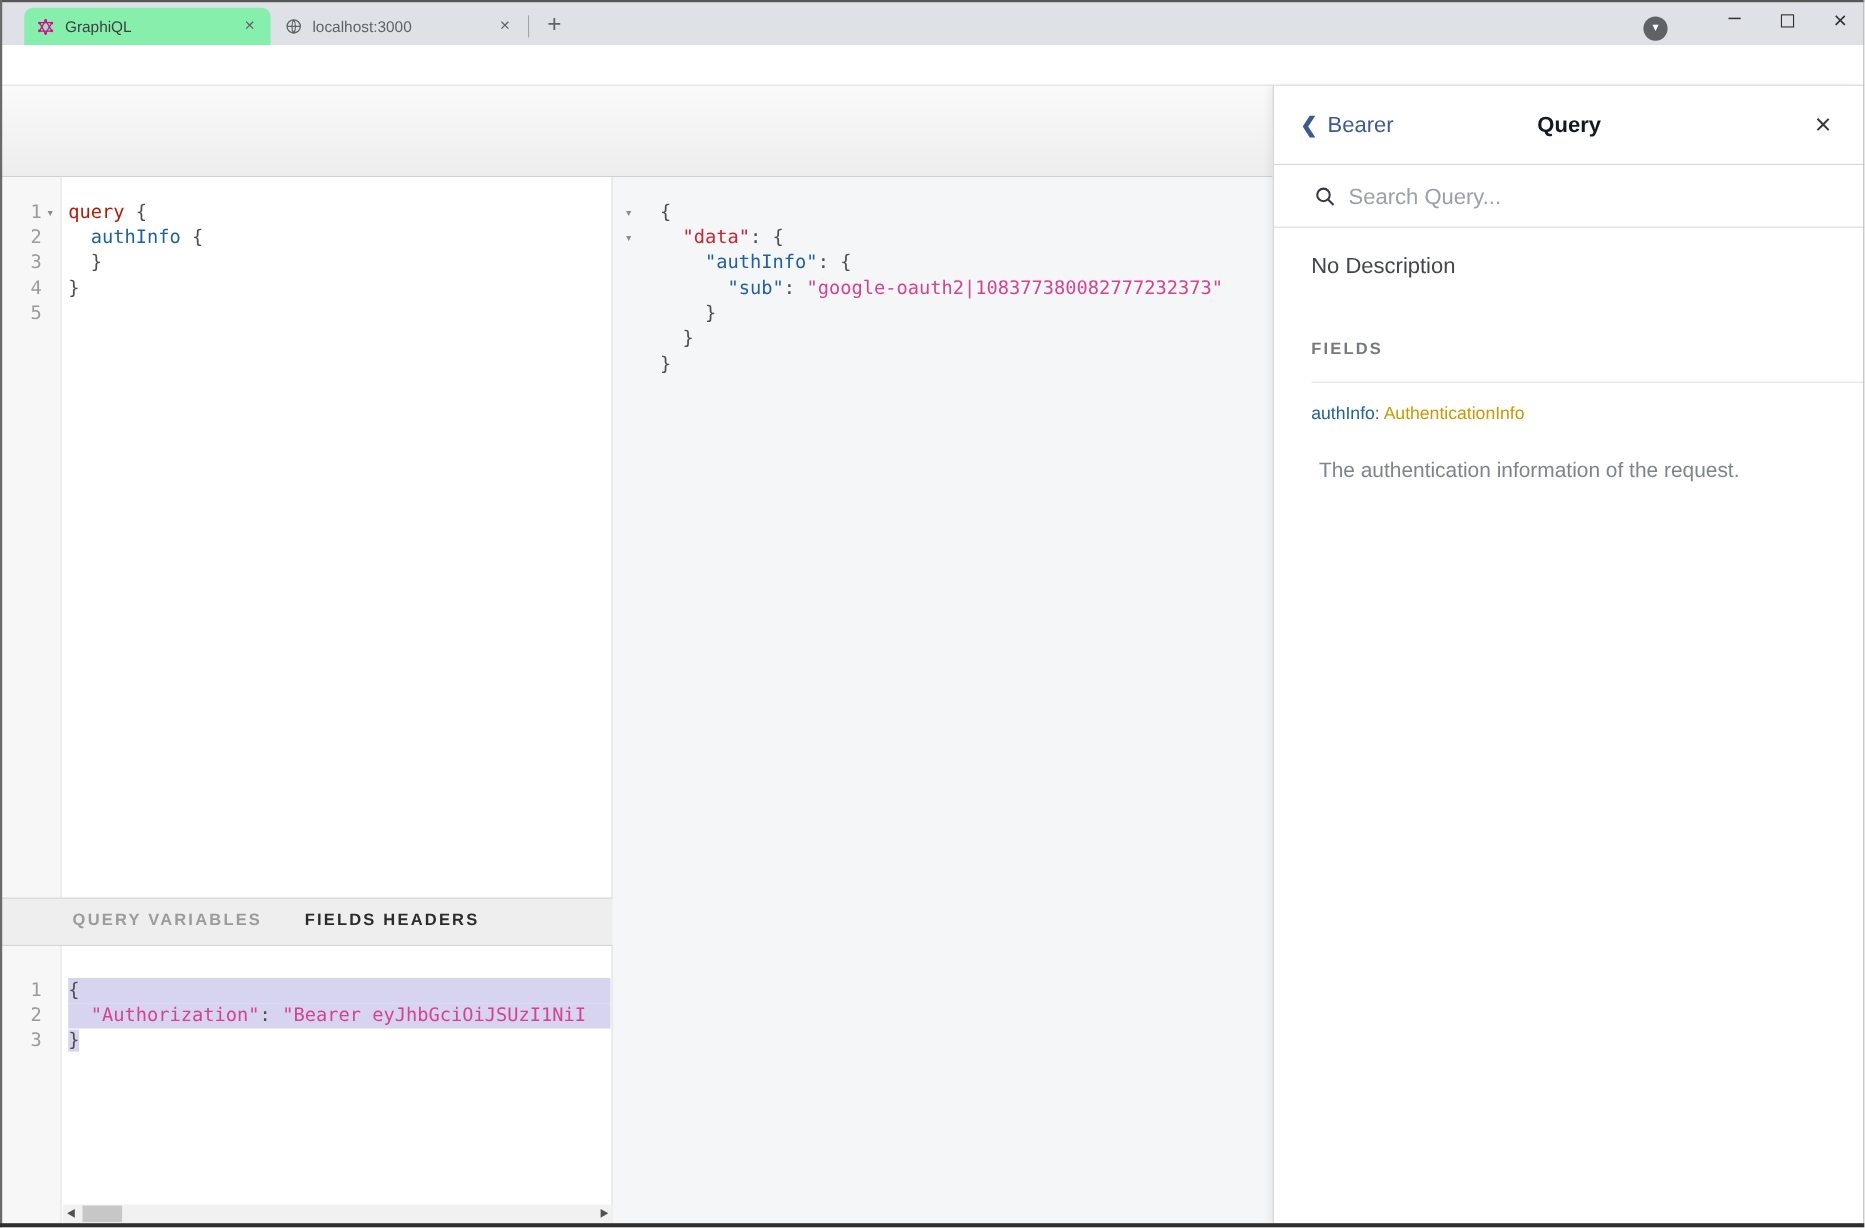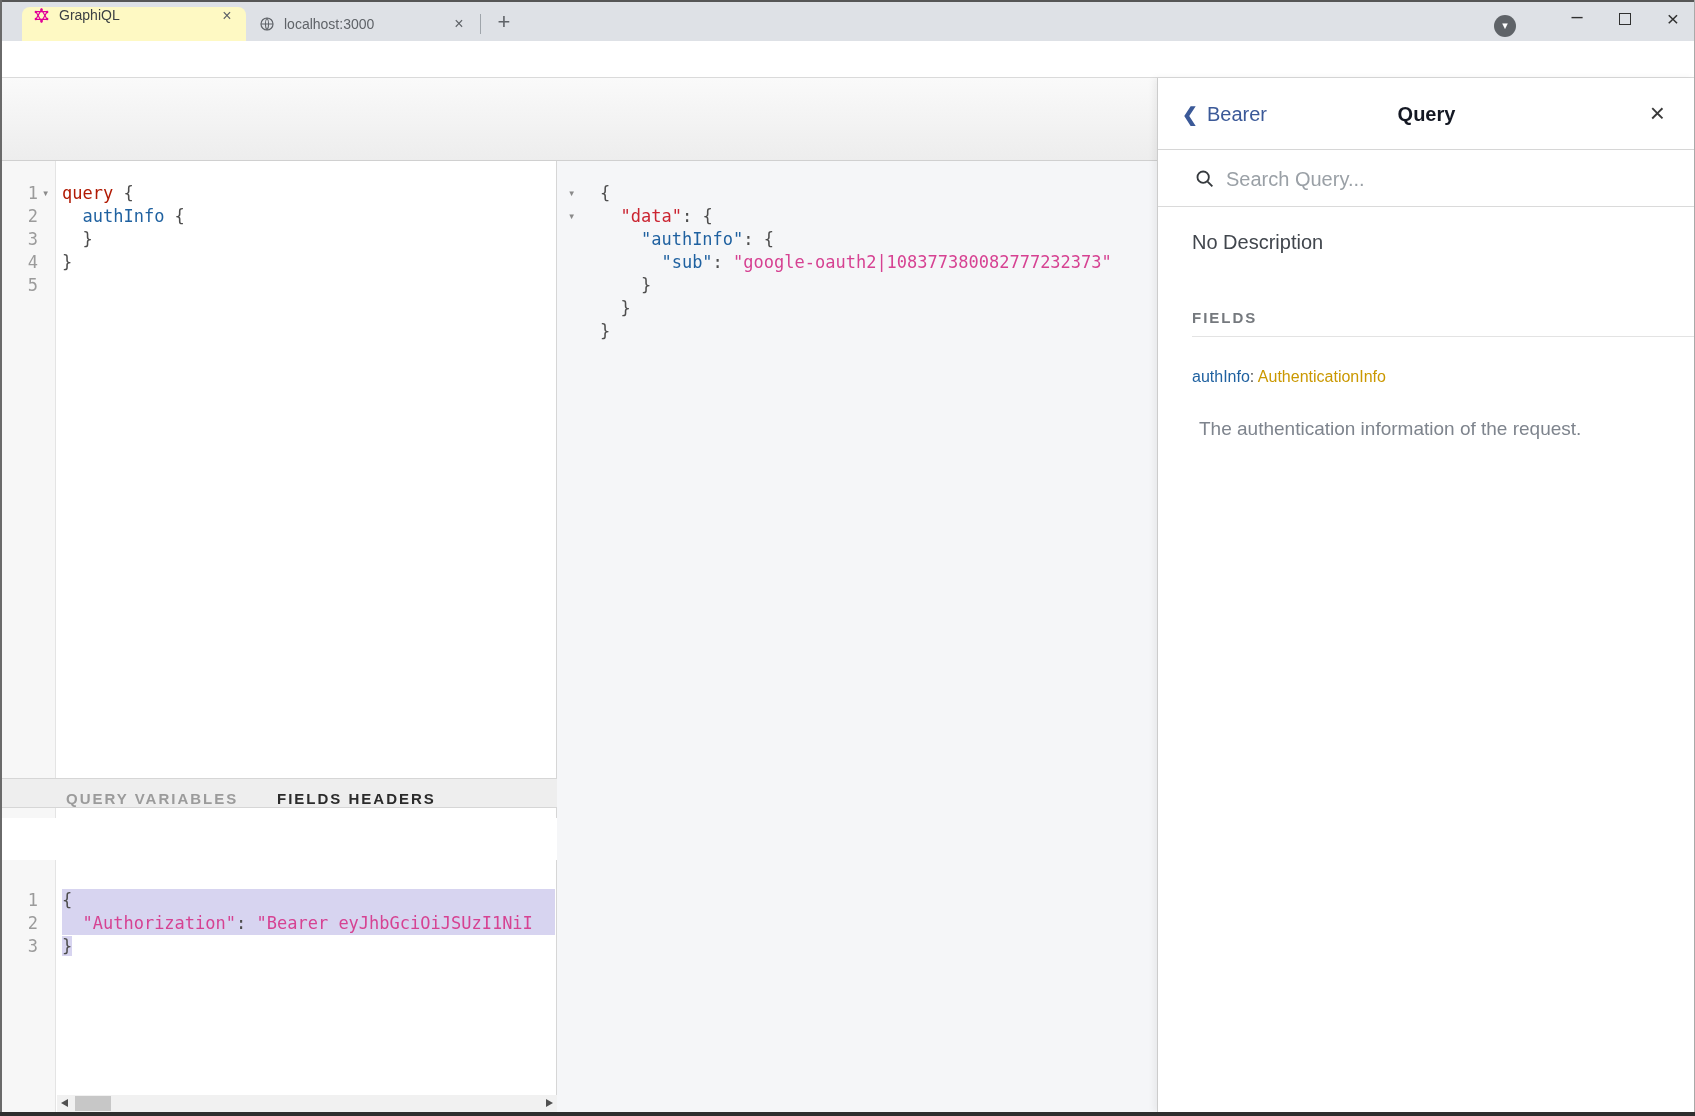--- a/index.html
+++ b/index.html
@@ -9,22 +9,22 @@
   .abs { position:absolute; }
 
   
   .frame-top   { left:0; top:0; width:100%; height:2px; background:#565656; z-index:50; }
   .frame-left  { left:0; top:0; width:2px; height:100%; background:#6a6a6a; z-index:50; }
   .frame-right { right:0; top:0; width:1px; height:100%; background:#a9a9a9; z-index:50; }
   .frame-bottom{ left:0; bottom:0; width:100%; height:4px; background:#2e2e2e; z-index:50; }
 
   
   .tabstrip { left:0; top:0; width:1695px; height:41px; background:#dee1e6; }
-  .tab-active { left:22px; top:7px; width:224px; height:34px; background:#fef9c3;
-                border-radius:8px 8px 0 0; display:flex; }
+  .tab-active { left:22px; top:7px; width:224px; height:34px; background:#86efac;
+                border-radius:8px 8px 0 0; display:flex; align-items:center; }
   .tab-active .fav { margin-left:11px; width:17px; height:17px; }
   .tab-title { margin-left:9px; font-size:14px; color:#3c4043; flex:1; white-space:nowrap; overflow:hidden; }
   .tab-close { width:18px; height:18px; margin-right:10px; text-align:center; line-height:17px;
                font-size:16px; color:#5f6368; border-radius:50%; }
   .tab-inactive { left:246px; top:7px; width:232px; height:34px; display:flex; align-items:center; }
   .tab-inactive .fav { margin-left:13px; width:16px; height:16px; }
   .tab-inactive .tab-title { color:#5f6368; }
   .tab-sep { left:480px; top:14px; width:1px; height:20px; background:#9fa5ab; }
   .newtab { left:490px; top:9px; width:28px; height:28px; text-align:center; line-height:26px;
             font-size:22px; color:#5f6368; border-radius:50%; }
@@ -77,21 +77,21 @@
 
   .query-pane { left:0; top:161px; width:557px; height:657px; background:#fff; border-right:1px solid #d6d6d6; }
   .gutter { position:absolute; left:0; top:0; width:56px; height:100%; background:#f7f7f7; border-right:1px solid #e4e4e4; }
   .gutter-inner { padding-top:21px; }
   .codecol { position:absolute; left:62px; top:21px; right:0; }
   .fold { position:absolute; left:42px; font-size:12px; color:#8a8a8a; height:23px; line-height:23px; }
 
   .tk-kw { color:#B11A04; } .tk-prop { color:#1F61A0; } .tk-pun { color:#4d4d4d; }
   .tk-str { color:#D64292; } .tk-data { color:#CB2431; }
 
-  .sectabs { left:0; top:778px; width:557px; height:30px; background:#eeeeee;
+  .sectabs { left:0; top:816px; width:557px; height:44px; background:#eeeeee;
              border-top:1px solid #d6d6d6; border-bottom:1px solid #d6d6d6; }
   .sectab { position:absolute; top:0; height:40px; line-height:40px; font-size:15px; font-weight:bold;
             letter-spacing:2px; }
   .sectab.inact { left:66px; color:#9b9b9b; }
   .sectab.act { left:277px; color:#2b2b2b; }
 
   .headers-pane { left:0; top:860px; width:557px; height:252px; background:#fff; border-right:1px solid #d6d6d6; }
   .headers-pane .codecol { top:29px; }
   .headers-pane .gutter-inner { padding-top:29px; }
   .sel { background:#d7d4f0; }
@@ -117,21 +117,21 @@
   .docback .chev { font-weight:bold; font-size:19px; margin-right:9px; }
   .doctitle { position:absolute; left:0; top:0; width:100%; height:72px; line-height:72px; text-align:center;
               font-size:20px; font-weight:bold; color:#141823; pointer-events:none; }
   .docclose { position:absolute; right:30px; top:0; height:72px; line-height:70px; font-size:26px; color:#3a3a3a; }
   .docsearch { position:absolute; left:0; top:72px; width:100%; height:57px; border-bottom:1px solid #dadada; }
   .docsearch svg { position:absolute; left:36px; top:18px; }
   .docsearch input { position:absolute; left:68px; top:13px; width:430px; height:32px; border:none; outline:none;
                      font-family:"Liberation Sans",sans-serif; font-size:20px; color:#333; background:transparent; }
   .docsearch input::placeholder { color:#9aa0a6; }
   .nodesc { position:absolute; left:34px; top:153px; font-size:20px; color:#41464d; }
-  .fieldshead { position:absolute; left:34px; top:231px; right:0; padding-bottom:10px; border-bottom:1px solid #e3e3e3;
+  .fieldshead { position:absolute; left:34px; top:231px; right:0; padding-bottom:21px; border-bottom:1px solid #e3e3e3;
                 font-size:15px; font-weight:bold; letter-spacing:2px; color:#75797e; }
   .fieldrow { position:absolute; left:34px; top:290px; font-size:16px; }
   .f-name { color:#1F61A0; } .f-sep { color:#555; } .f-type { color:#CA9800; }
   .fielddesc { position:absolute; left:41px; top:340px; font-size:19px; color:#7e848d; }
 
   svg { display:block; }
 </style>
 </head>
 <body>
 

